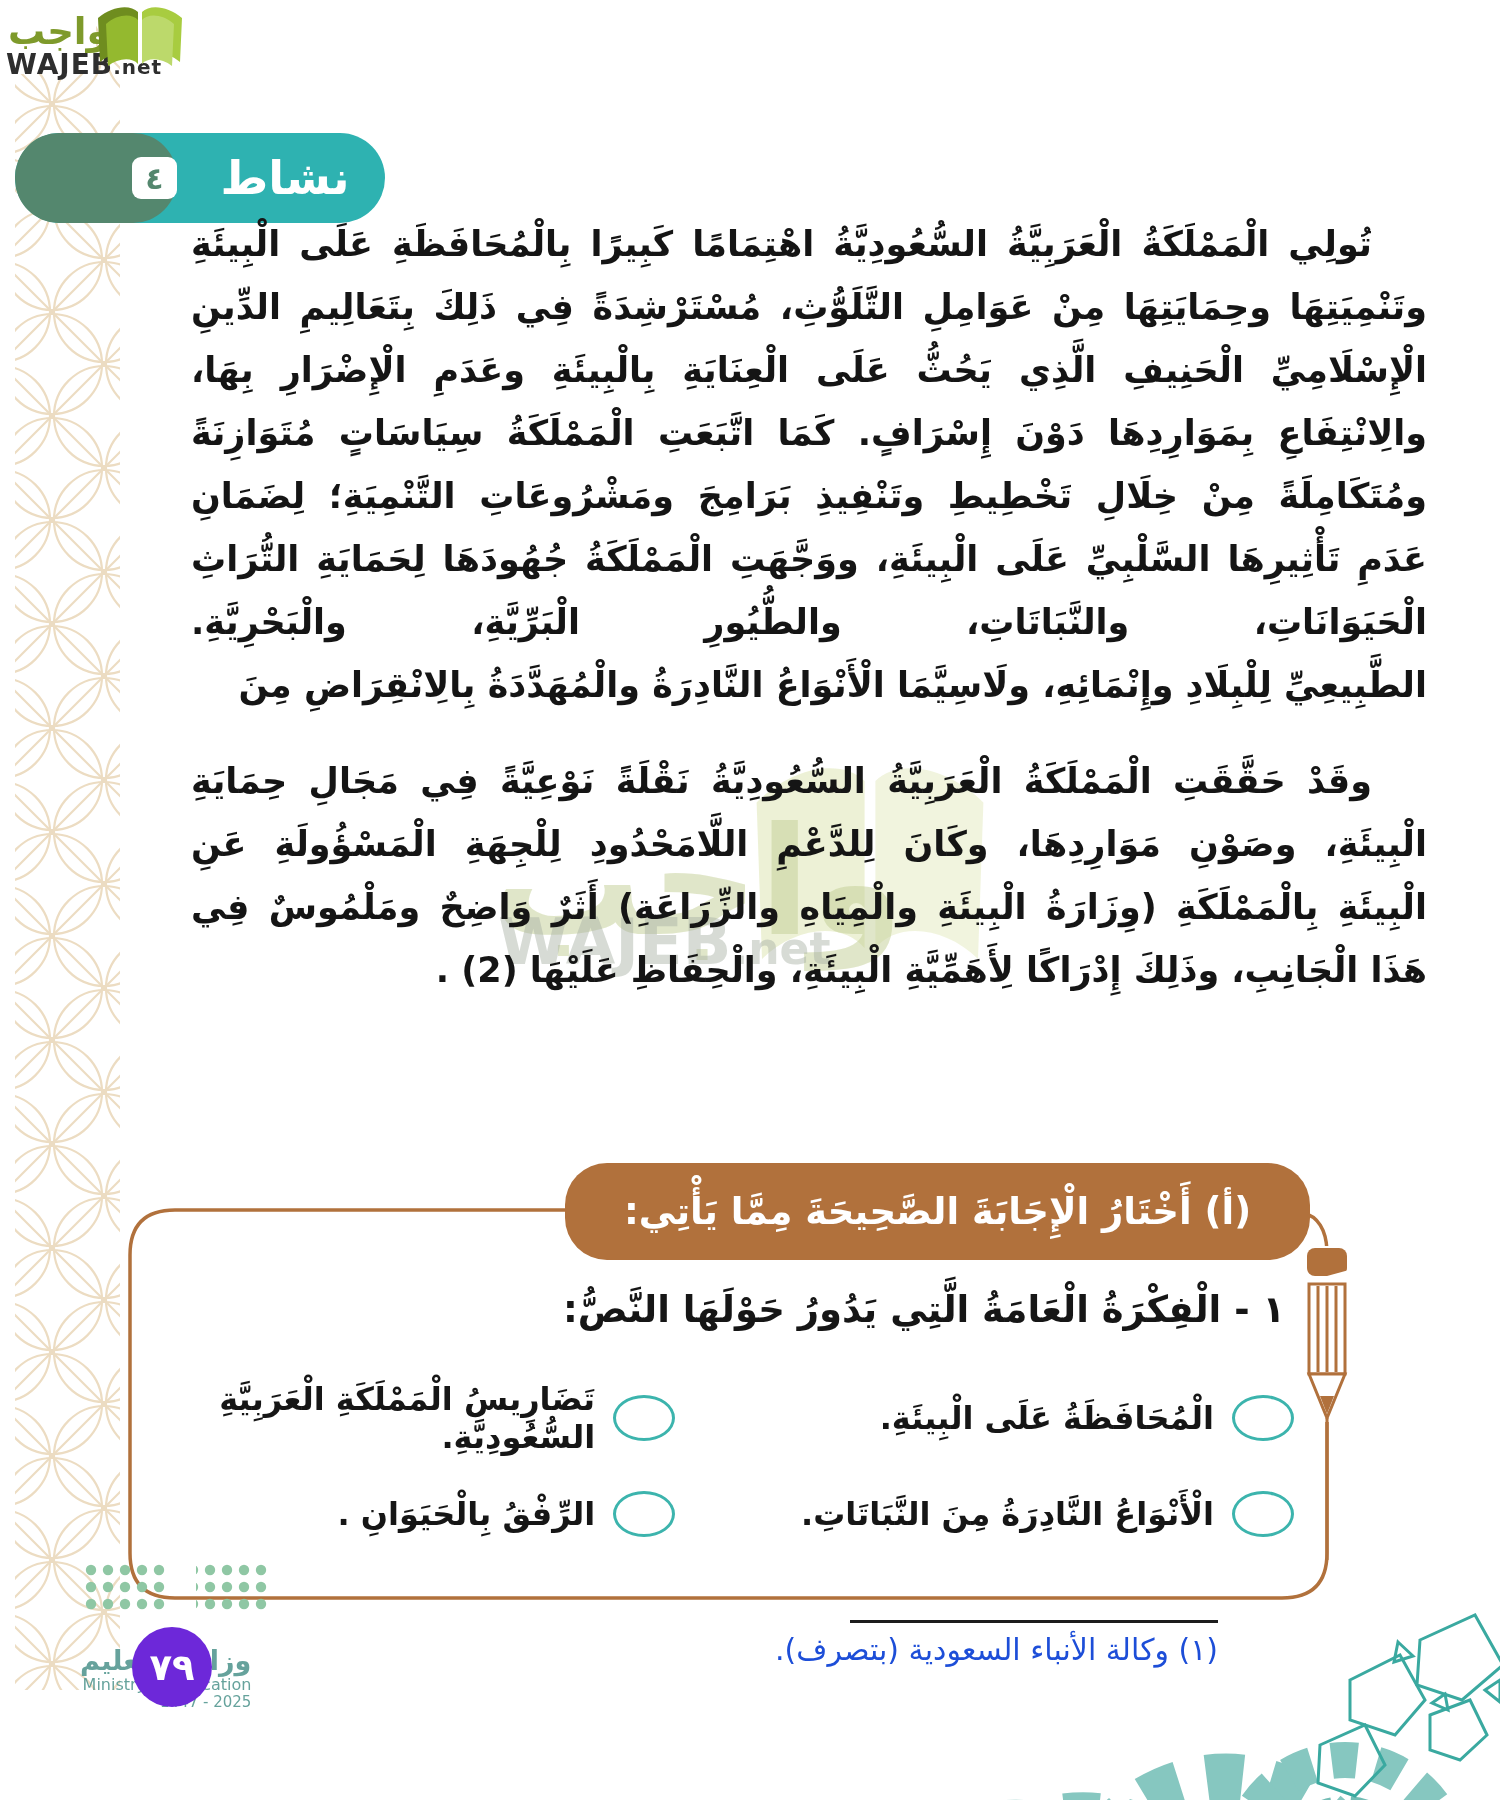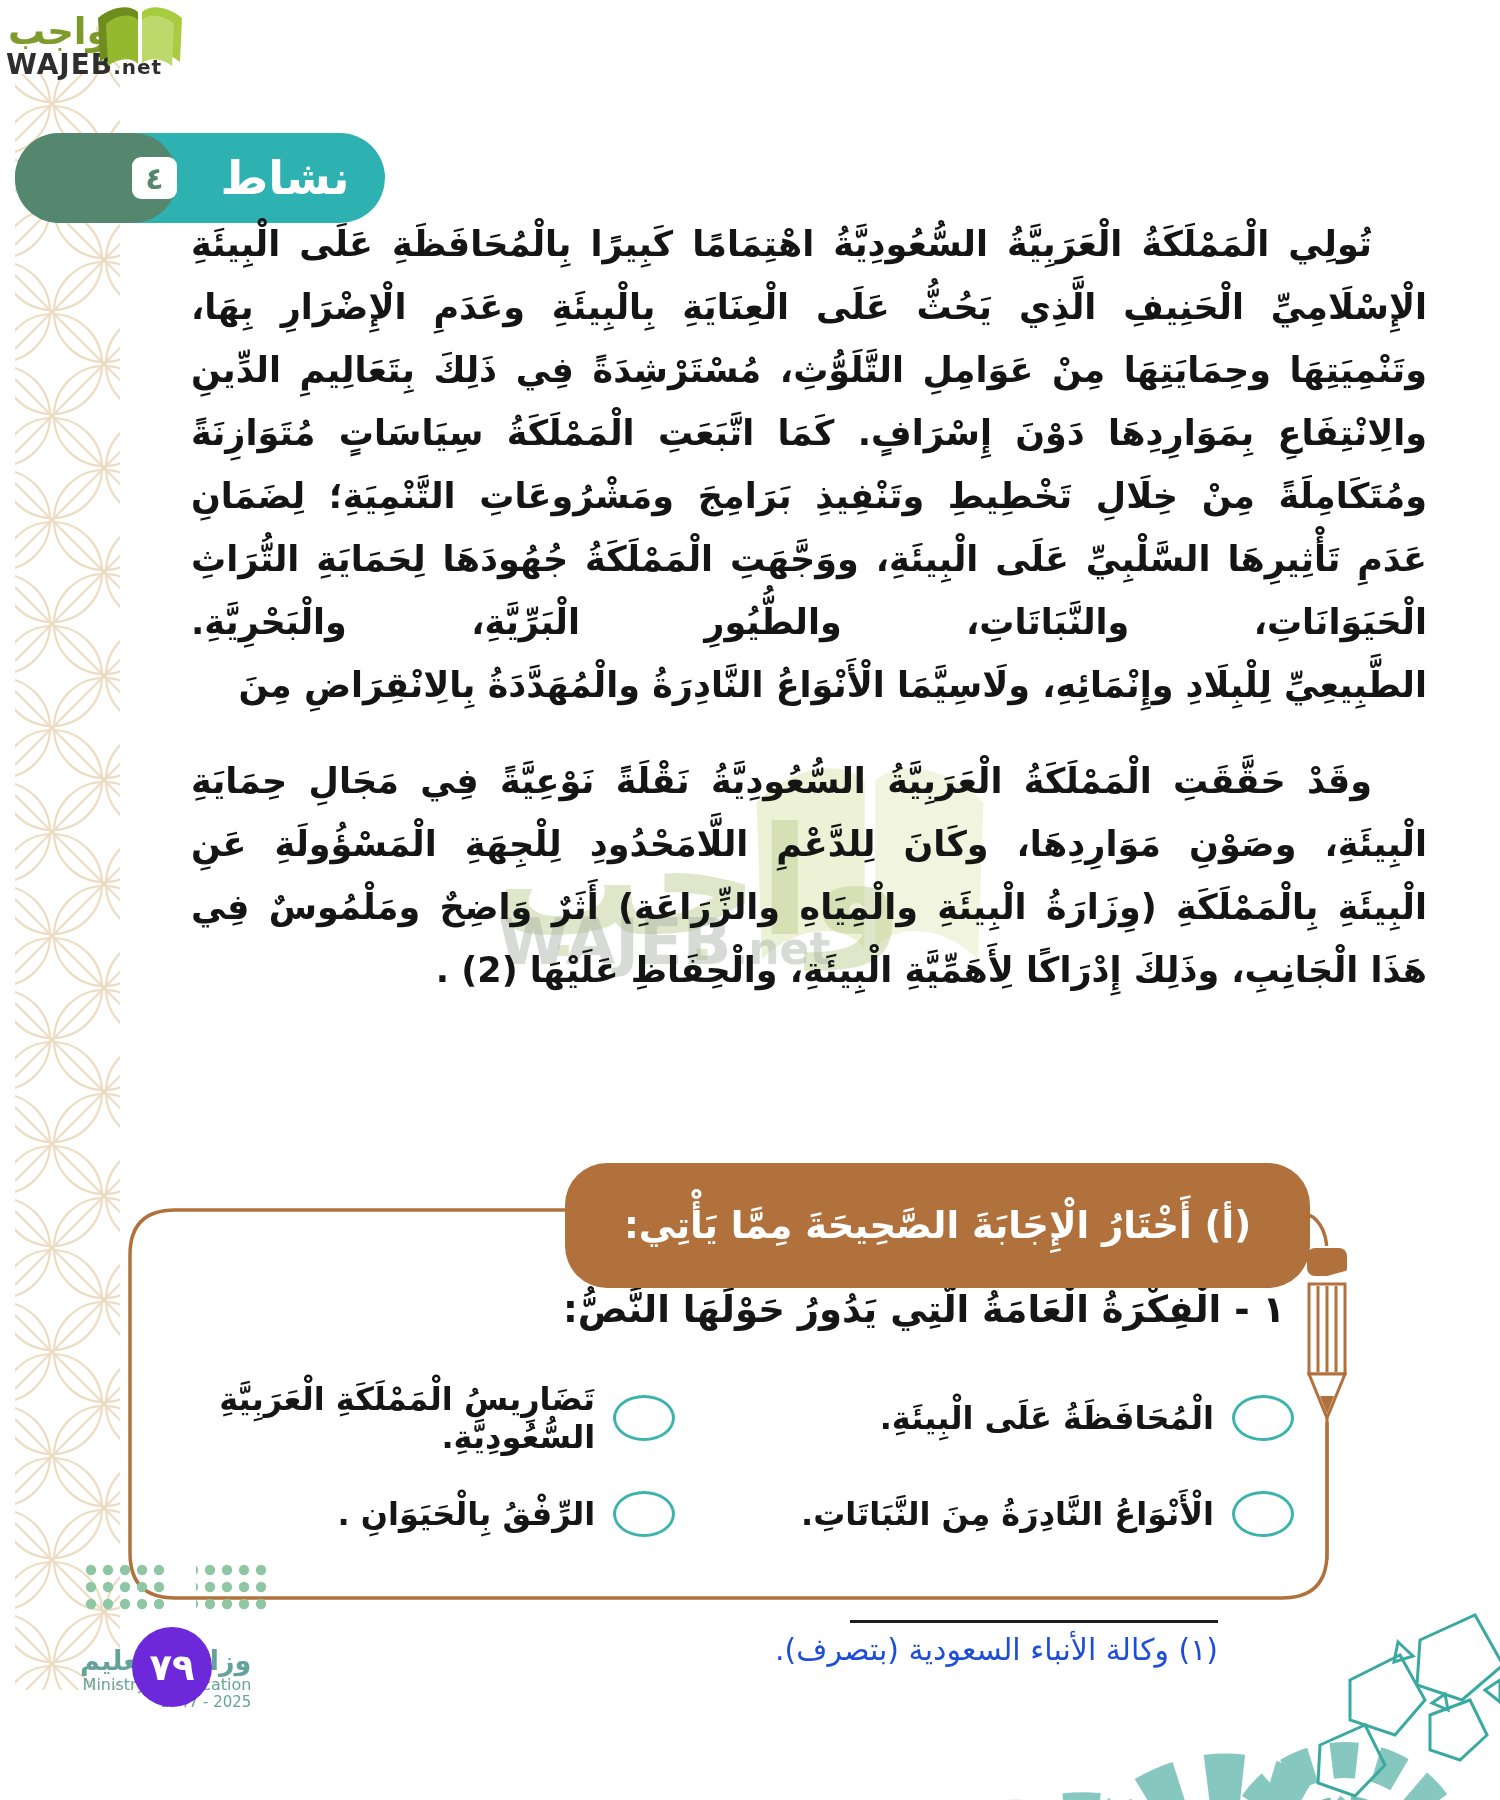--- a/index.html
+++ b/index.html
@@ -33,21 +33,21 @@
   #para2{top:750px;}
 
   
   .wm{z-index:0;pointer-events:none;}
   #wm-ar{left:492px;top:795px;font-size:150px;font-weight:700;color:#c3cf95;opacity:.5;direction:rtl;}
   #wm-en{left:498px;top:905px;font-size:64px;font-weight:700;color:#a7b0a4;opacity:.45;direction:ltr;}
   #wm-en .tld{font-size:44px;}
   #wm-book{left:735px;top:745px;opacity:.55;}
 
   
-  .banner{left:565px;top:1163px;width:745px;height:125px;background:#b1713c;border-radius:42px;z-index:2;
+  .banner{left:565px;top:1163px;width:745px;height:97px;background:#b1713c;border-radius:42px;z-index:2;
           display:flex;align-items:center;justify-content:center;color:#fff;font-size:37px;font-weight:700;direction:rtl;}
 
   
   .question{right:215px;top:1288px;font-size:37px;font-weight:700;direction:rtl;z-index:1;}
 
   
   .options{left:180px;right:206px;top:1370px;position:absolute;display:grid;grid-template-columns:1.25fr 1fr;
            grid-auto-rows:96px;direction:rtl;align-items:center;z-index:1;}
   .option{display:flex;align-items:center;gap:18px;font-size:32px;font-weight:700;direction:rtl;}
   .oval{flex:0 0 62px;width:62px;height:46px;border:3px solid #3cb4ad;border-radius:50%;background:#fff;box-sizing:border-box;}
@@ -151,22 +151,22 @@
   <path d="M84 22 C73 12 58 11 52 18 L52 62 C58 55 72 56 82 64 Z" fill="#bcd96b"></path>
 </svg>
 
 <div class="abs badge-pill"></div>
 <div class="abs badge-tab"></div>
 <div class="abs badge-numbox">٤</div>
 <div class="abs badge-label">نشاط</div>
 
 <div id="para1" class="abs para">
     <div class="tline">تُولِي الْمَمْلَكَةُ الْعَرَبِيَّةُ السُّعُودِيَّةُ اهْتِمَامًا كَبِيرًا بِالْمُحَافَظَةِ عَلَى الْبِيئَةِ</div>
+    <div class="tline">وتَنْمِيَتِهَا وحِمَايَتِهَا مِنْ عَوَامِلِ التَّلَوُّثِ، مُسْتَرْشِدَةً فِي ذَلِكَ بِتَعَالِيمِ الدِّينِ</div>
     <div class="tline">الْإِسْلَامِيِّ الْحَنِيفِ الَّذِي يَحُثُّ عَلَى الْعِنَايَةِ بِالْبِيئَةِ وعَدَمِ الْإِضْرَارِ بِهَا،</div>
-    <div class="tline">وتَنْمِيَتِهَا وحِمَايَتِهَا مِنْ عَوَامِلِ التَّلَوُّثِ، مُسْتَرْشِدَةً فِي ذَلِكَ بِتَعَالِيمِ الدِّينِ</div>
     <div class="tline">والِانْتِفَاعِ بِمَوَارِدِهَا دَوْنَ إِسْرَافٍ. كَمَا اتَّبَعَتِ الْمَمْلَكَةُ سِيَاسَاتٍ مُتَوَازِنَةً</div>
     <div class="tline">ومُتَكَامِلَةً مِنْ خِلَالِ تَخْطِيطِ وتَنْفِيذِ بَرَامِجَ ومَشْرُوعَاتِ التَّنْمِيَةِ؛ لِضَمَانِ</div>
     <div class="tline">عَدَمِ تَأْثِيرِهَا السَّلْبِيِّ عَلَى الْبِيئَةِ، ووَجَّهَتِ الْمَمْلَكَةُ جُهُودَهَا لِحَمَايَةِ التُّرَاثِ</div>
     <div class="tline">الْحَيَوَانَاتِ، والنَّبَاتَاتِ، والطُّيُورِ الْبَرِّيَّةِ، والْبَحْرِيَّةِ.</div>
     <div class="tline">الطَّبِيعِيِّ لِلْبِلَادِ وإِنْمَائِهِ، ولَاسِيَّمَا الْأَنْوَاعُ النَّادِرَةُ والْمُهَدَّدَةُ بِالِانْقِرَاضِ مِنَ</div>
   </div>
 <div id="para2" class="abs para">
     <div class="tline">وقَدْ حَقَّقَتِ الْمَمْلَكَةُ الْعَرَبِيَّةُ السُّعُودِيَّةُ نَقْلَةً نَوْعِيَّةً فِي مَجَالِ حِمَايَةِ</div>
     <div class="tline">الْبِيئَةِ، وصَوْنِ مَوَارِدِهَا، وكَانَ لِلدَّعْمِ اللَّامَحْدُودِ لِلْجِهَةِ الْمَسْؤُولَةِ عَنِ</div>
     <div class="tline">الْبِيئَةِ بِالْمَمْلَكَةِ (وِزَارَةُ الْبِيئَةِ والْمِيَاهِ والزِّرَاعَةِ) أَثَرٌ وَاضِحٌ ومَلْمُوسٌ فِي</div>

